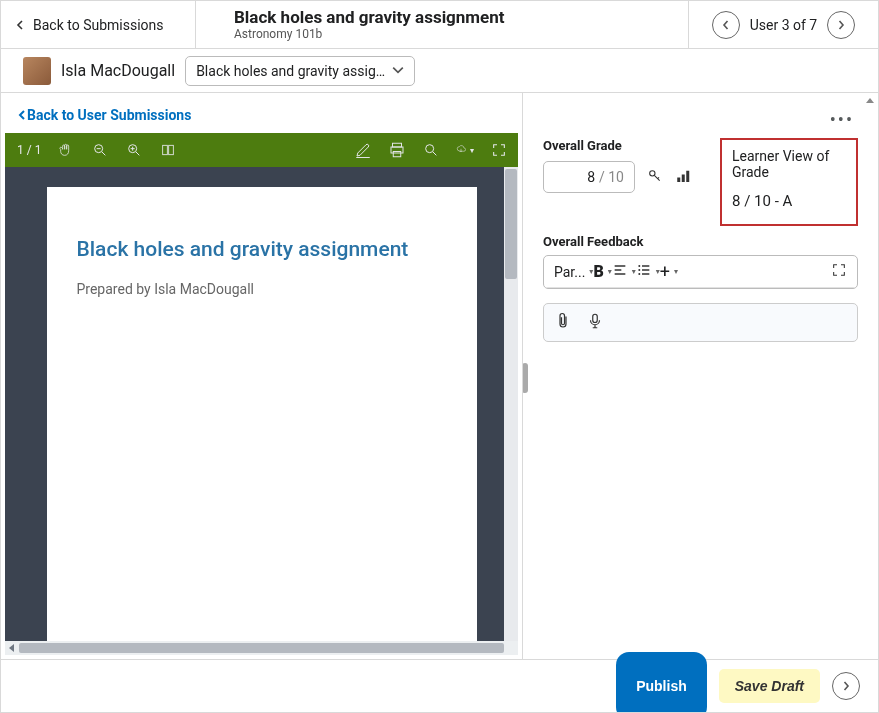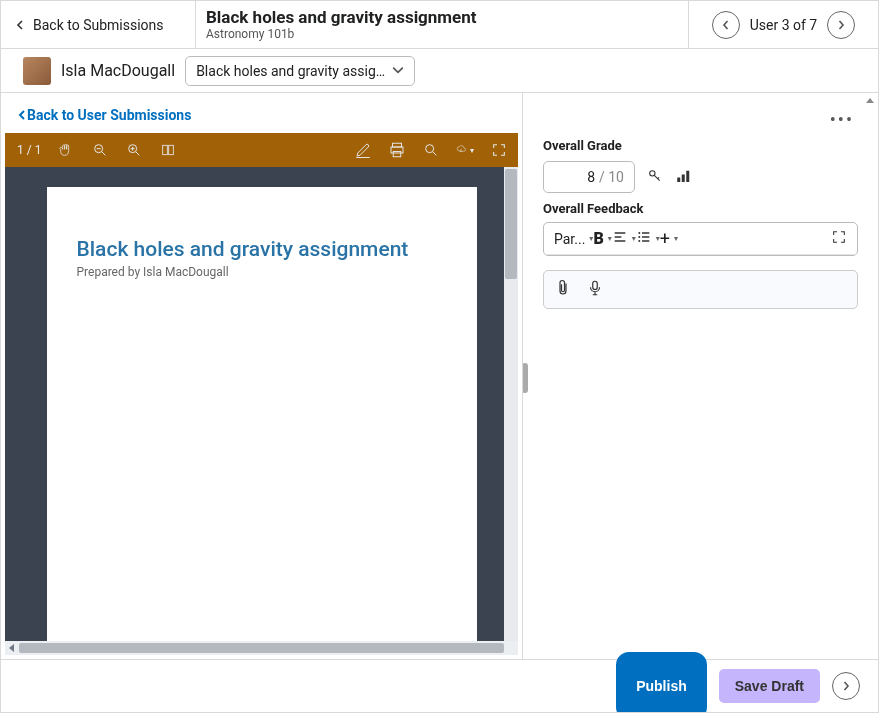--- a/index.html
+++ b/index.html
@@ -5,49 +5,49 @@
   html, body {
     margin: 0;
     padding: 0;
     font-family: -apple-system, BlinkMacSystemFont, "Segoe UI", Roboto, Helvetica, Arial, sans-serif;
     font-size: 14px;
     color: #202122;
     background: #fff;
   }
   * { box-sizing: border-box; }
   .frame { width: 879px; height: 713px; border: 1px solid #d9d9d9; position: relative; overflow: hidden; }
-  .topbar { display: flex; height: 48px; border-bottom: 1px solid #d9d9d9; }
+  .topbar { display: flex; height: 48px; border-bottom: 1px solid #d9d9d9; gap: 28px; }
   .back-area { display: flex; align-items: center; padding: 0 14px; border-right: 1px solid #d9d9d9; width: 195px; cursor: pointer; }
   .back-area svg { width: 10px; height: 10px; margin-right: 8px; }
   .assign-title-area { flex: 1; padding: 6px 10px; }
   .assign-title-area .title { font-size: 17px; font-weight: 700; }
   .assign-title-area .sub { font-size: 12px; color: #555; }
   .user-nav-area { display: flex; align-items: center; gap: 10px; padding: 0 14px; border-left: 1px solid #d9d9d9; width: 190px; justify-content: center; }
   .circle-btn { width: 28px; height: 28px; border: 1.5px solid #666; border-radius: 50%; display: flex; align-items: center; justify-content: center; cursor: pointer; }
   .circle-btn svg { width: 10px; height: 10px; }
   .user-row { display: flex; align-items: center; gap: 10px; height: 44px; border-bottom: 1px solid #d9d9d9; padding: 0 22px; }
   .avatar { width: 28px; height: 28px; border-radius: 3px; background: linear-gradient(135deg,#b8865f,#8a5a3a); }
   .user-name { font-size: 16px; }
   .assign-select { display: flex; align-items: center; justify-content: space-between; border: 1px solid #bbb; border-radius: 5px; padding: 6px 10px; width: 230px; cursor: pointer; }
   .assign-select span.text { white-space: nowrap; overflow: hidden; text-overflow: ellipsis; }
   .body-area { display: flex; height: calc(100% - 48px - 44px - 53px); }
   .left-col { flex: 1; border-right: 1px solid #d9d9d9; display: flex; flex-direction: column; overflow: hidden; }
   .back-link { color: #006fbf; font-weight: 700; font-size: 14px; padding: 14px 16px 10px; display: flex; align-items: center; cursor: pointer; }
   .back-link svg { width: 10px; height: 10px; }
   .viewer-wrap { flex: 1; margin: 0 4px 4px 4px; position: relative; display: flex; flex-direction: column; }
-  .viewer-toolbar { background: #a16207; color: #e5e7ea; height: 34px; display: flex; align-items: center; }
+  .viewer-toolbar { background: #4d7c0f; color: #e5e7ea; height: 34px; display: flex; align-items: center; }
   .vt-left { display: flex; align-items: center; gap: 16px; padding-left: 12px; }
   .page-counter { font-size: 12px; }
   .vt-icon { width: 18px; height: 18px; display: flex; align-items: center; justify-content: center; cursor: pointer; }
   .vt-right { margin-left: auto; display: flex; align-items: center; gap: 16px; padding-right: 10px; }
   .vt-icon svg { stroke: #e5e7ea; }
   .doc-bg { flex: 1; background: #3b4350; display: flex; position: relative; overflow: hidden; }
   .doc-page { background: #fff; width: 430px; margin: 20px auto 0 auto; padding: 50px 30px 20px 30px; }
   .doc-page .doc-title { color: #2a73a6; font-size: 21px; font-weight: 500; }
-  .doc-page .doc-sub { color: #666; font-size: 12px; margin-top: 4px; }
+  .doc-page .doc-sub { color: #666; font-size: 14px; margin-top: 20px; }
   .doc-vscroll { position: absolute; right: 0; top: 0; bottom: 0; width: 14px; background: #e8eaed; }
   .doc-vscroll .thumb { position: absolute; right: 1px; width: 12px; top: 2px; height: 110px; background: #b4b9c0; border-radius: 2px; }
   .doc-hscroll { height: 14px; background: #eceff1; position: relative; }
   .doc-hscroll::before, .doc-hscroll::after { content:''; position:absolute; top:0; width:14px; height:14px; background:#eceff1; }
   .doc-hscroll::before { left:0; } .doc-hscroll::after { right:0; }
   .doc-hscroll .hthumb { position:absolute; left:14px; right:14px; top:2px; height:10px; background:#b4b9c0; border-radius:2px; }
   .arrow-tri-left, .arrow-tri-right { position:absolute; top:3px; width:0; height:0; border-top:4px solid transparent; border-bottom:4px solid transparent; }
   .arrow-tri-left { left:4px; border-right:5px solid #6f7782; }
   .arrow-tri-right { right:4px; border-left:5px solid #6f7782; }
   
@@ -71,21 +71,21 @@
   .fb-tool .cd { font-size:8px; color:#666; }
   .fb-content { padding:10px 12px; height:160px; font-size:15px; line-height:1.4; position:relative; }
   .fb-resize { position:absolute; right:2px; bottom:2px; width:14px; height:14px; cursor:nwse-resize; }
   .fb-resize::before { content:''; position:absolute; right:2px; bottom:2px; width:10px; height:2px; background:#aaa; transform:rotate(-45deg); transform-origin:right; }
   .fb-resize::after { content:''; position:absolute; right:2px; bottom:6px; width:6px; height:2px; background:#aaa; transform:rotate(-45deg); transform-origin:right; }
   .attach-box { border:1px solid #ccc; border-radius:5px; margin-top:14px; padding:8px 10px; display:flex; gap:14px; background:#f8fafd; }
   .attach-item { cursor:pointer; display:flex; align-items:center; }
   
   .footer { height:53px; border-top:1px solid #d9d9d9; display:flex; align-items:center; justify-content:flex-end; gap:12px; padding: 0 18px; }
   .btn-primary { background:#006fbf; color:#fff; border:none; border-radius:13px; padding:26px 20px; font-weight:700; font-size:14px; cursor:pointer; }
-  .btn-secondary { background:#c4b5fd; color:#333; border:none; border-radius:5px; padding:9px 16px; font-weight:700; font-size:14px; cursor:pointer; }
+  .btn-secondary { background:#fef9c3; color:#333; border:none; border-radius:5px; padding:9px 16px; font-weight:700; font-size:14px; cursor:pointer;font-style:italic; }
   
   .ic { display:inline-block; vertical-align:middle; }
   .outer-scroll { position:absolute; right:1px; top:93px; bottom:53px; width:14px; background:#fff; }
   .outer-scroll .osarr { position:absolute; top:4px; left:3px; width:0; height:0; border-left:4px solid transparent; border-right:4px solid transparent; border-bottom:5px solid #888; }
 </style>
 </head>
 <body>
 
 <div class="frame">
 
@@ -241,20 +241,24 @@
               </span>
               <span style="cursor:pointer">
                 <svg width="18" height="18" viewBox="0 0 24 24" fill="none">
                     <rect x="3" y="14" width="4" height="6" fill="#333"></rect>
                     <rect x="9" y="10" width="4" height="10" fill="#333"></rect>
                     <rect x="15" y="5" width="4" height="15" fill="#333"></rect>
                   </svg>
               </span>
             </div>
           </div>
+          <div class="learner-view" style="width:138px">
+            <div class="label">Learner View of Grade</div>
+            <div class="lv-text">8 / 10 - A</div>
+          </div>
         </div>
 
         <div class="feedback-label">Overall Feedback</div>
         <div class="feedback-box">
           <div class="fb-toolbar">
             <div class="fb-tool">
               <span>Par...</span>
               <span class="cd">▾</span>
             </div>
             <div class="fb-tool">

